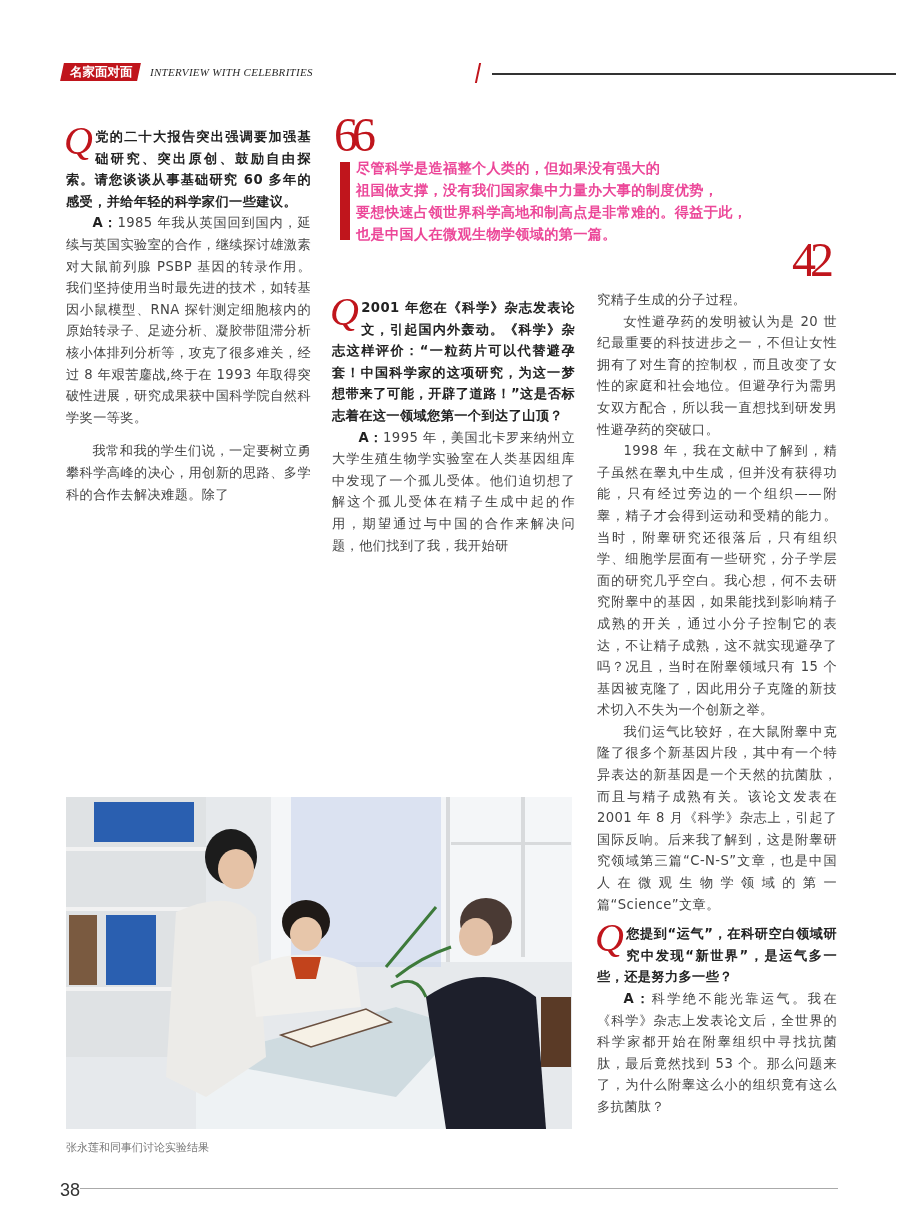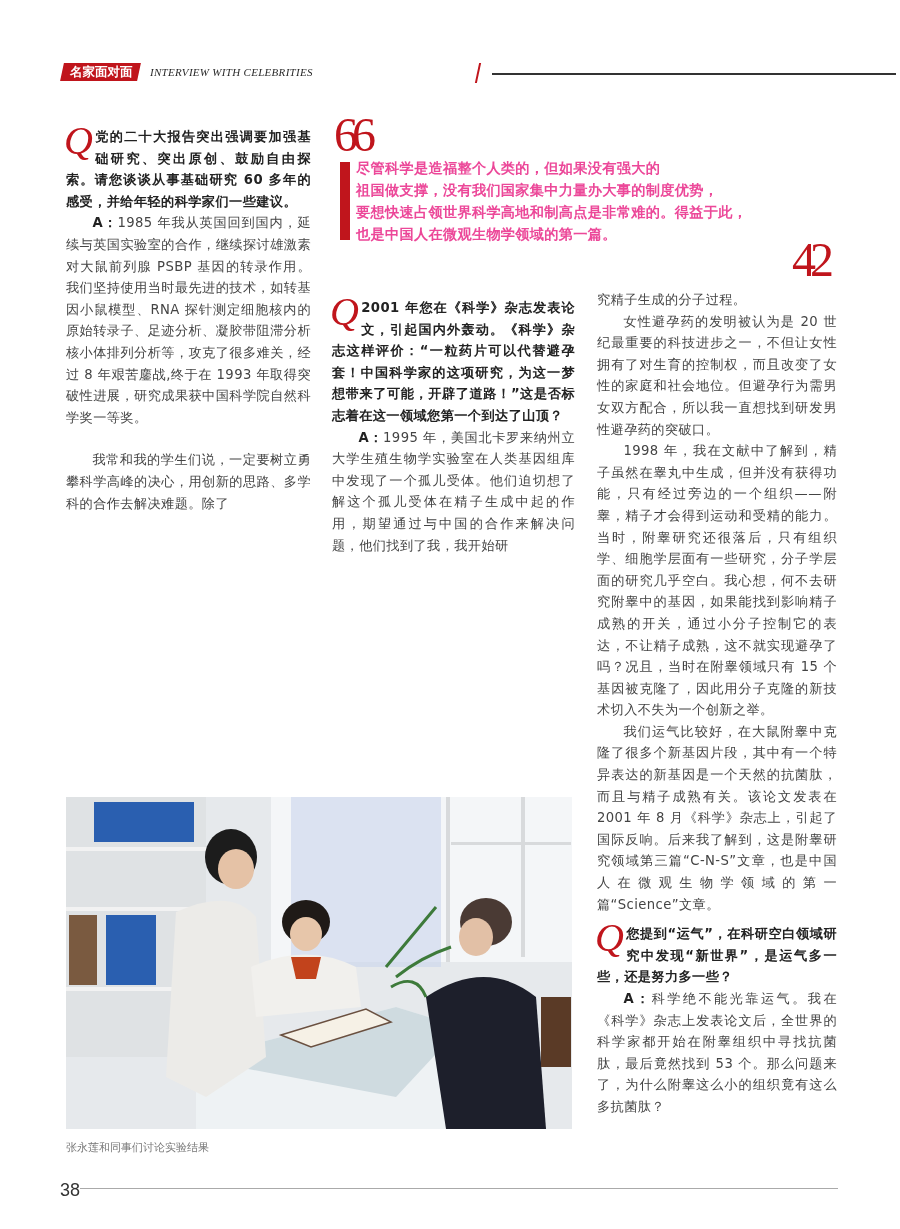--- a/index.html
+++ b/index.html
@@ -53,21 +53,21 @@
 </div>
 
 <div class="col col1">
   <p class="q" style="margin-top:8px;">
     <span class="qmark">Q</span>
     <span>党的二十大报告突出强调要加强基础研究、突出原创、鼓励自由探索。请您谈谈从事基础研究 60 多年的感受，并给年轻的科学家们一些建议。</span>
   </p>
   <p class="indent">
     <span class="a-label">A：</span><span>1985 年我从英国回到国内，延续与英国实验室的合作，继续探讨雄激素对大鼠前列腺 PSBP 基因的转录作用。我们坚持使用当时最先进的技术，如转基因小鼠模型、RNA 探针测定细胞核内的原始转录子、足迹分析、凝胶带阻滞分析核小体排列分析等，攻克了很多难关，经过 8 年艰苦鏖战,终于在 1993 年取得突破性进展，研究成果获中国科学院自然科学奖一等奖。</span>
   </p>
-  <p class="indent" style="margin-top:21px;">我常和我的学生们说，一定要树立勇攀科学高峰的决心，用创新的思路、多学科的合作去解决难题。除了</p>
+  <p class="indent" style="margin-top:12px;">我常和我的学生们说，一定要树立勇攀科学高峰的决心，用创新的思路、多学科的合作去解决难题。除了</p>
 </div>
 
 <div class="pull">
   <div class="open">66</div>
   <div class="bar"></div>
   <div class="text">
     <div>尽管科学是造福整个人类的，但如果没有强大的</div>
     <div>祖国做支撑，没有我们国家集中力量办大事的制度优势，</div>
     <div>要想快速占领世界科学高地和制高点是非常难的。得益于此，</div>
     <div>也是中国人在微观生物学领域的第一篇。</div>

